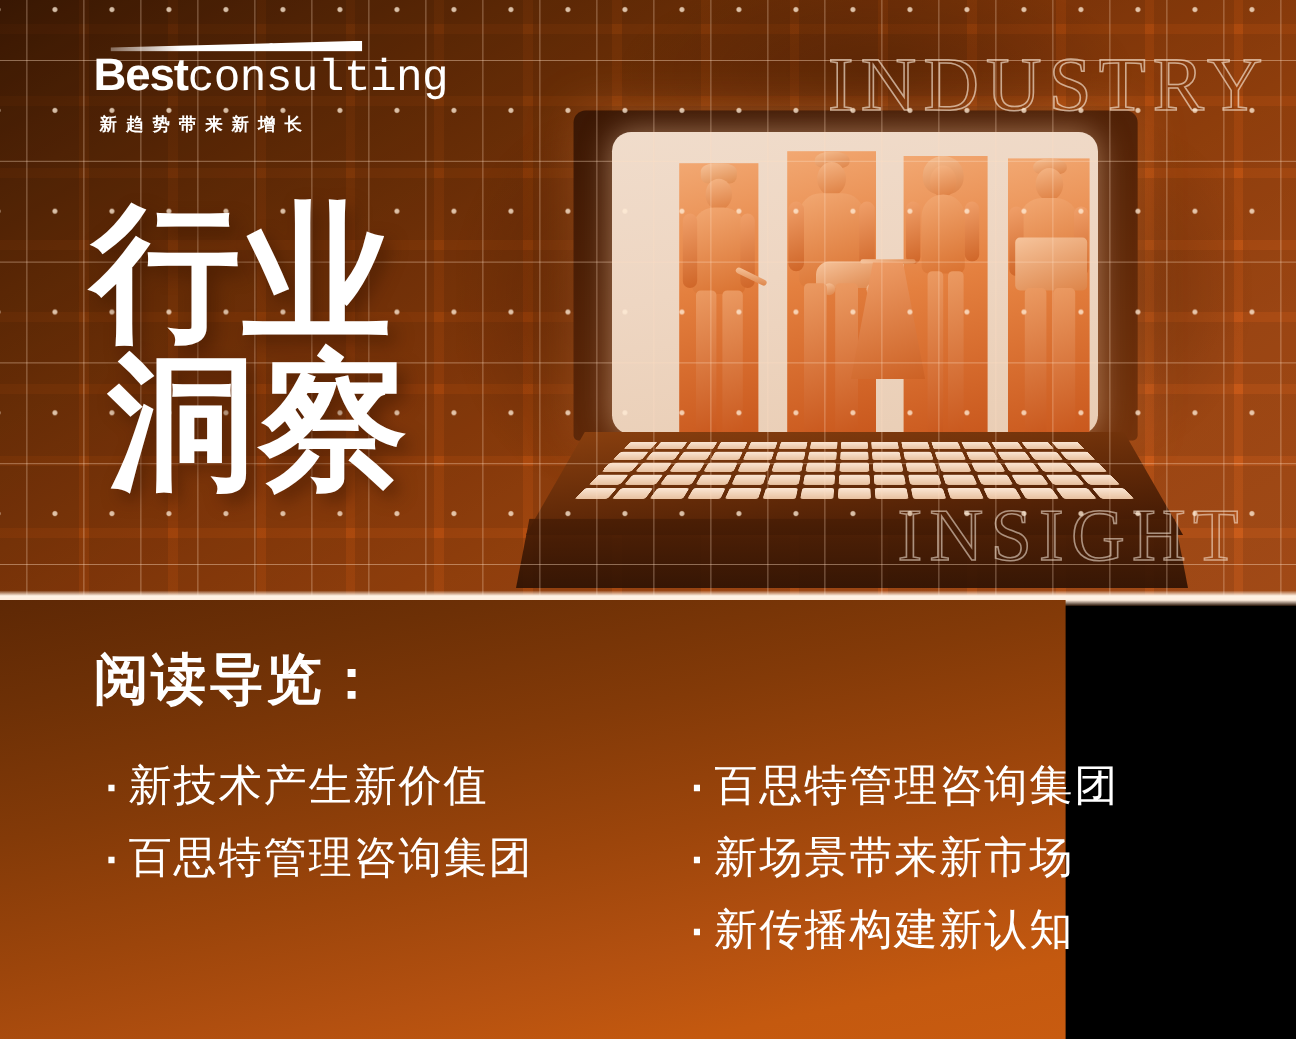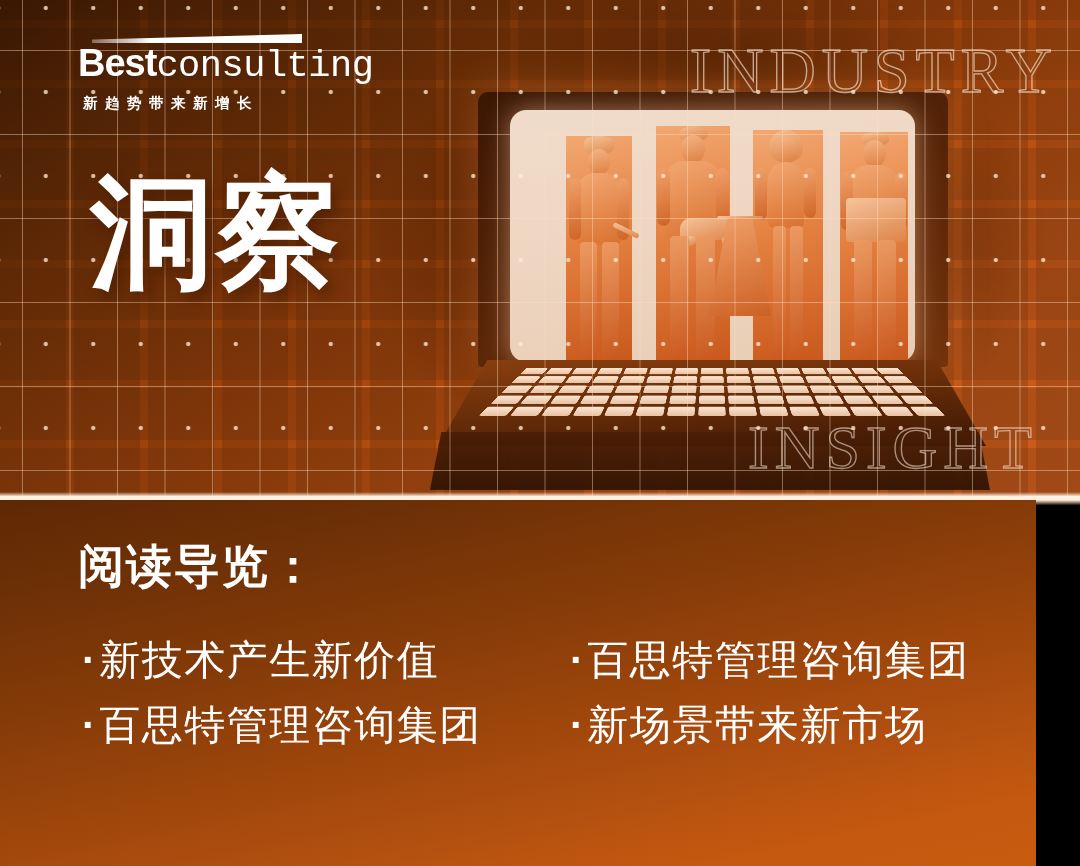--- a/index.html
+++ b/index.html
@@ -162,43 +162,43 @@
     -webkit-text-stroke:1.3px rgba(255,240,225,.62);
     letter-spacing:6px;
     user-select:none;
   }
   .word-industry { left:690px; top:34px;  font-size:64px; }
   .word-insight  { left:748px; top:412px; font-size:62px;
     -webkit-text-stroke:1.3px rgba(255,240,225,.55); }
 
   
   .bottom {
-    position:absolute; left:0; top:500px; width:1036px; height:366px;
+    position:absolute; left:0; top:500px; width:888px; height:366px;
     background:
       linear-gradient(168deg,
         #5e2805 0%,
         #6d3006 16%,
         #833a08 36%,
         #9c450b 56%,
         #b35010 74%,
         #c4590f 88%,
         #c85b10 100%);
   }
   .bottom-head {
     position:absolute; left:78px; top:36px;
     font-size:46px; font-weight:900; color:#fff; letter-spacing:2px;
   }
   .bullets { position:absolute; left:0; top:140px; width:1080px; }
   .col { position:absolute; }
   .col-left  { left:82px;  top:0; }
   .col-right { left:570px; top:0; }
   .bullet {
-    font-size:41px; font-weight:500; color:#fff;
+    font-size:36px; font-weight:500; color:#fff;
     line-height:1; letter-spacing:1.5px;
-    margin-bottom:24px; white-space:nowrap;
+    margin-bottom:24px; white-space:nowrap;font-family:Liberation Mono, monospace;
   }
   .bullet .dot { font-weight:700; margin-right:2px; }
 </style>
 </head>
 <body>
 
 <div class="poster">
 
   <div class="hero">
 
@@ -361,20 +361,21 @@
     <div class="logo">
       <div class="logo-bar"></div>
       <div class="logo-dot"></div>
       <div class="logo-word">
         <span class="logo-best">Best</span><span class="logo-consulting">consulting</span>
       </div>
       <div class="logo-cn">新趋势带来新增长</div>
     </div>
 
     <div class="title-block">
+      <div class="title-line">行业</div>
       <div class="title-line second">洞察</div>
     </div>
 
   </div>
 
   <div class="glow-band"></div>
 
   <div class="bottom">
 
     <div class="bottom-head">阅读导览：</div>
@@ -390,18 +391,21 @@
         </div>
       </div>
 
       <div class="col col-right">
         <div class="bullet">
           <span class="dot">·</span><span>百思特管理咨询集团</span>
         </div>
         <div class="bullet">
           <span class="dot">·</span><span>新场景带来新市场</span>
         </div>
+        <div class="bullet">
+          <span class="dot">·</span><span>新传播构建新认知</span>
+        </div>
       </div>
 
     </div>
   </div>
 
 </div>
 
 </body></html>

